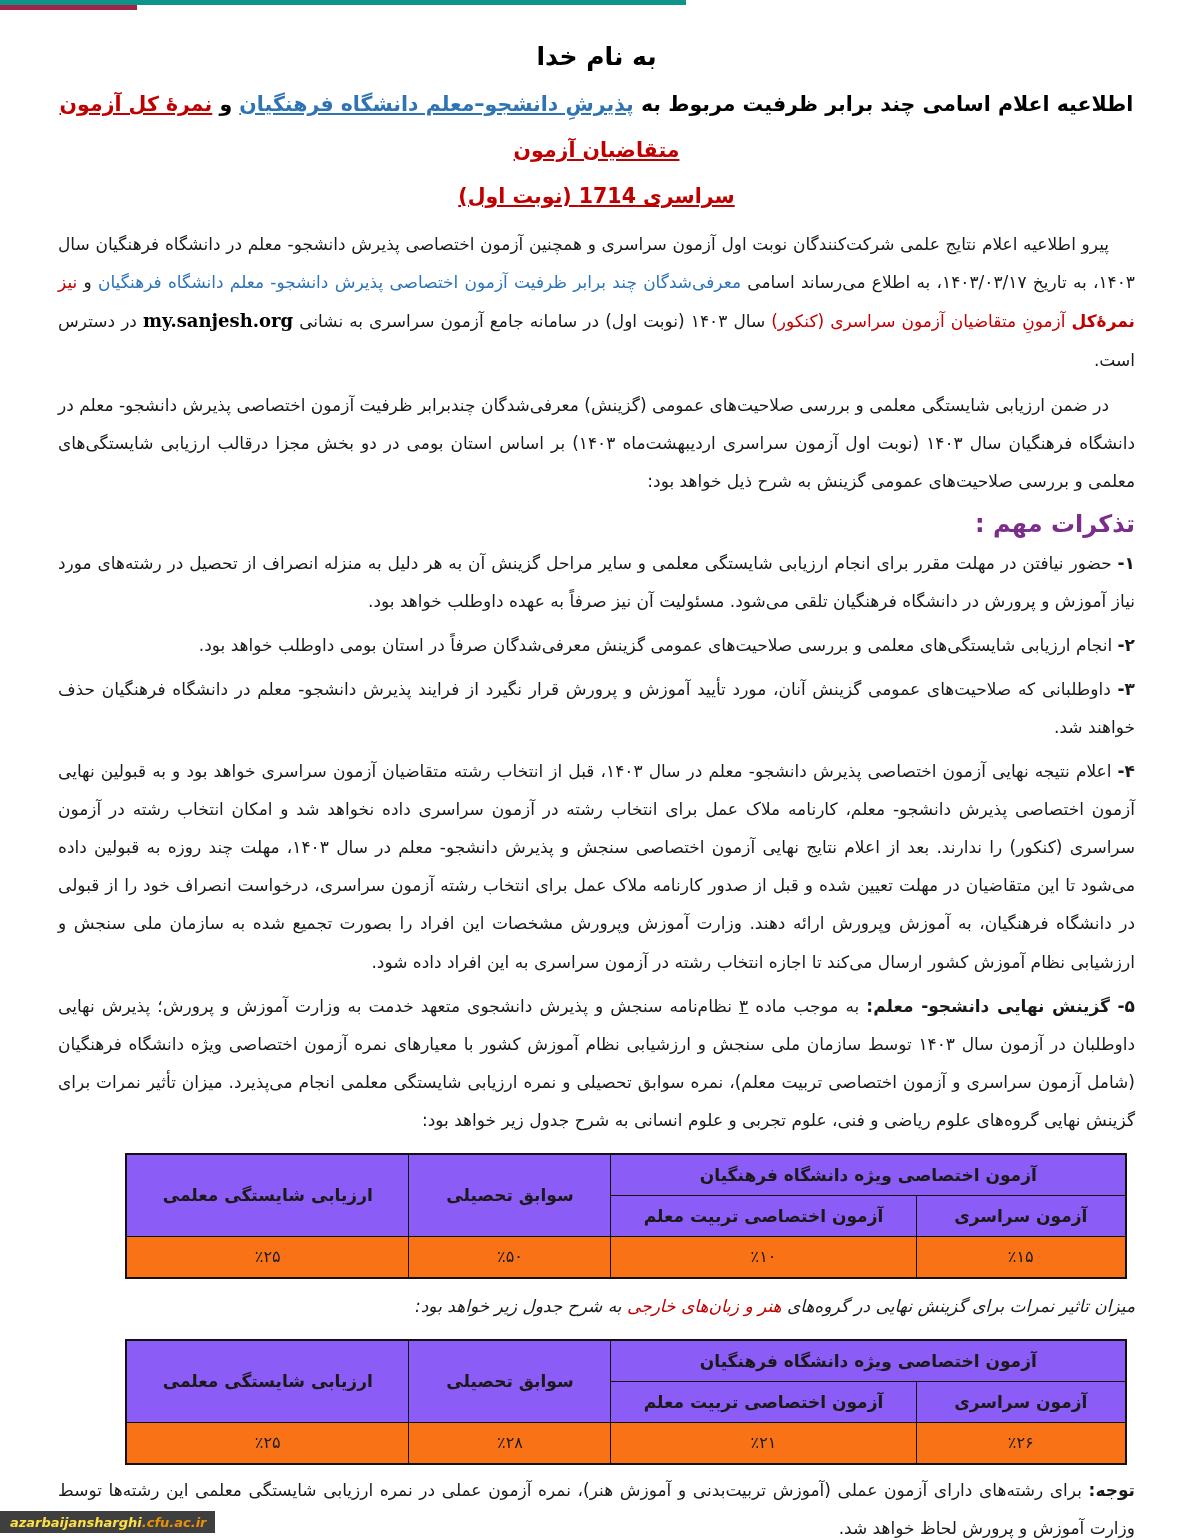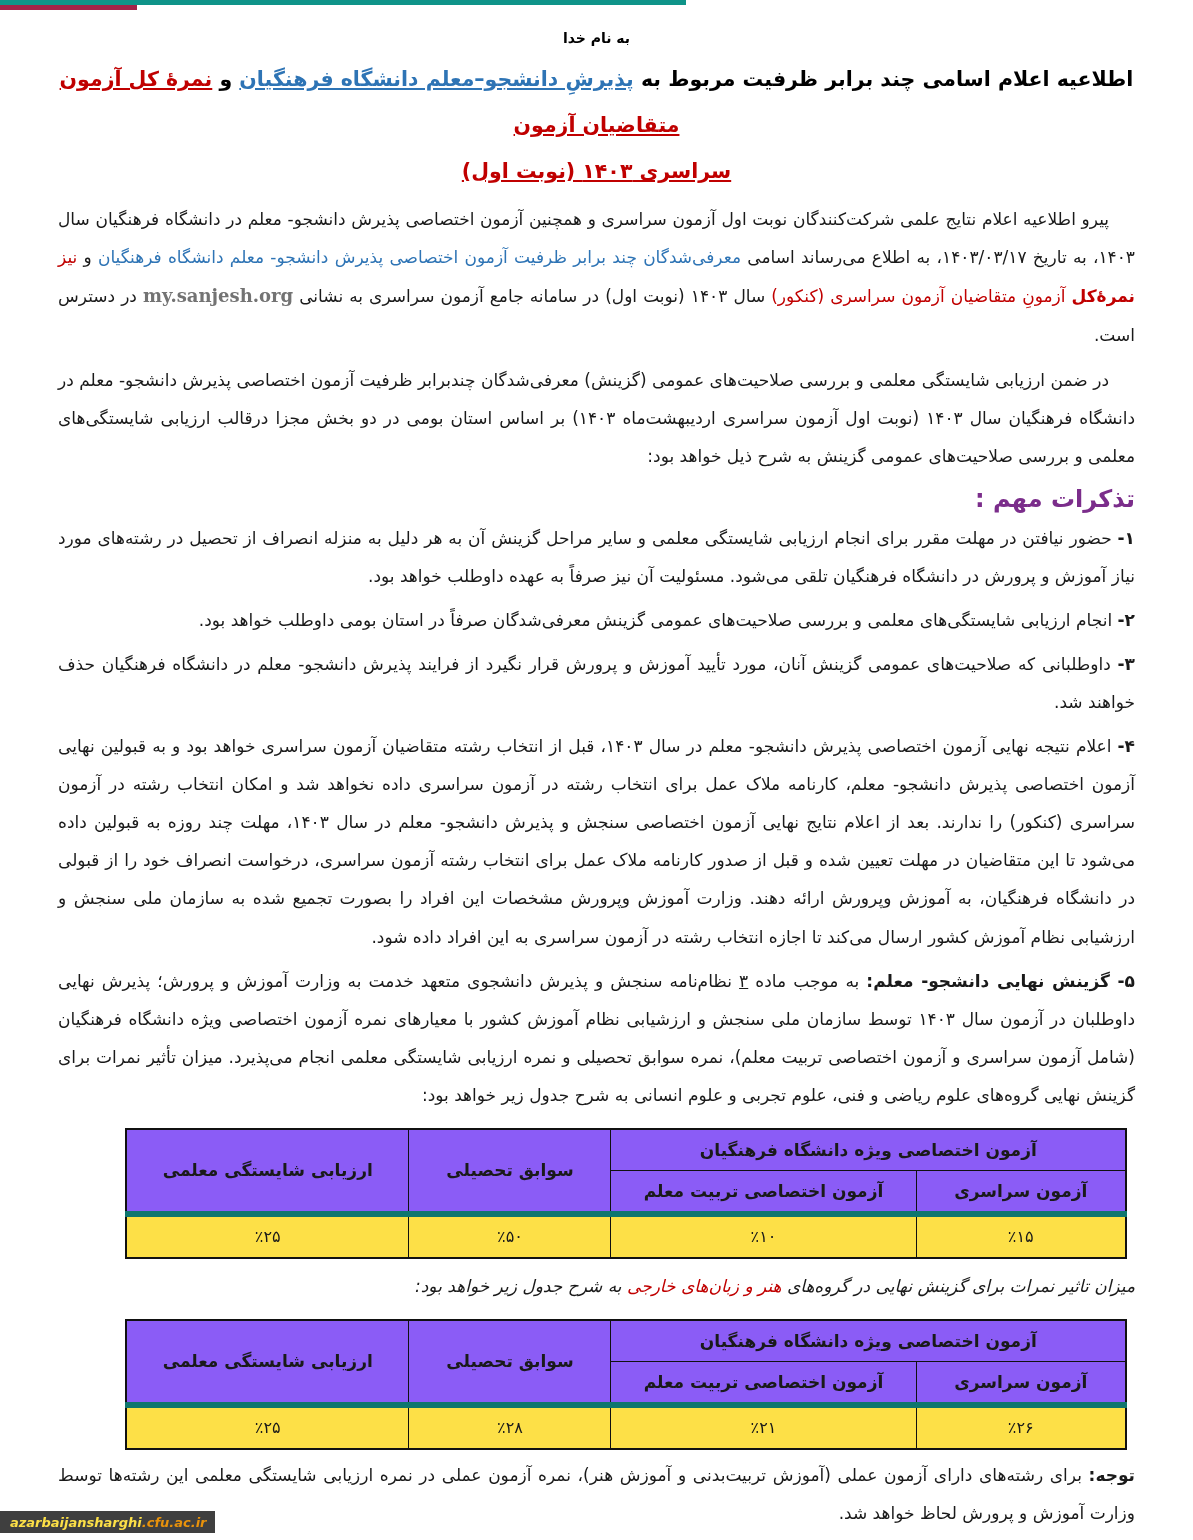--- a/index.html
+++ b/index.html
@@ -10,40 +10,40 @@
     background:#ffffff;
     font-family:"DejaVu Sans",sans-serif;
     color:#1a1a1a;
     overflow:hidden;
     direction:rtl;
   }
   .topbar-teal{position:absolute;top:0;left:0;width:686px;height:5px;background:#0F9489;}
   .topbar-crimson{position:absolute;top:5px;left:0;width:137px;height:5px;background:#A32349;}
   .content{padding:0 58px;}
   .bismillah{
-    margin-top:30px;
+    margin-top:42px;
     text-align:center;
-    font-size:14px;
+    font-size:25px;
     font-weight:bold;
     color:#000;
   }
   .main-title{
     margin-top:10px;
     text-align:center;
     font-size:20.5px;
     font-weight:bold;
     line-height:46px;
     color:#000;
   }
   .blue-u{color:#2E74B5;text-decoration:underline;}
   .red-u{color:#C00000;text-decoration:underline;}
   .blue{color:#2E74B5;}
   .red{color:#C00000;}
   .red-b{color:#C00000;font-weight:bold;}
-  .cyan-link{color:#737373;font-weight:bold;font-family:"DejaVu Serif",serif;font-size:18px;margin-top:28px;}
+  .cyan-link{color:#000000;font-weight:bold;font-family:"DejaVu Serif",serif;font-size:18px;margin-top:28px;}
   .purple-heading{
     color:#7B2D8B;
     font-weight:bold;
     font-size:24px;
     margin:10px 0 2px 0;
     text-align:right;
   }
   p.body-par{
     margin:6px 0;
     font-size:17px;
@@ -68,23 +68,23 @@
     vertical-align:middle;
     padding:0 4px;
   }
   table.w-table th{
     background:#8b5cf6;
     font-weight:bold;
     height:40px;
   }
   table.w-table td{
     height:40px;
-    border-top:6px solid #0f766e;
+    border-top:1px solid #0f766e;
     font-size:16px;
-    background:#fde047;
+    background:#f97316;
   }
   table.w-table{border:2px solid #111;}
   .between-tables{
     margin:10px 0 0 0;
     font-size:17px;
     line-height:2.1;
     text-align:right;
     font-style:italic;
   }
   .footnote{
@@ -114,21 +114,21 @@
 
   <div class="topbar-teal"></div>
   <div class="topbar-crimson"></div>
 
   <div class="content">
 
     <div class="bismillah">به نام خدا</div>
 
     <div class="main-title">
       <span>اطلاعیه اعلام اسامی چند برابر ظرفیت مربوط به </span><span class="blue-u">پذیرشِ دانشجو–معلم دانشگاه فرهنگیان</span><span>  و  </span><span class="red-u">نمرهٔ کل آزمون متقاضیان آزمون</span><br>
-      <span class="red-u">سراسری ۱۴۰۳ (نوبت اول)</span>
+      <span class="red-u">سراسری 1714 (نوبت اول)</span>
     </div>
 
     <p class="body-par indent">
       <span>پیرو اطلاعیه اعلام نتایج علمی شرکت‌کنندگان نوبت اول آزمون سراسری و همچنین آزمون اختصاصی پذیرش دانشجو- معلم در دانشگاه فرهنگیان سال ۱۴۰۳،  به تاریخ ۱۴۰۳/۰۳/۱۷، به اطلاع می‌رساند اسامی </span><span class="blue">معرفی‌شدگان چند برابر ظرفیت آزمون اختصاصی پذیرش دانشجو- معلم دانشگاه فرهنگیان</span><span> و </span><span class="red">نیز </span><span class="red-b">نمرهٔ‌کل</span><span class="red"> آزمونِ متقاضیان آزمون سراسری (کنکور)</span><span> سال ۱۴۰۳ (نوبت اول) در سامانه جامع آزمون سراسری به نشانی </span><span class="cyan-link">my.sanjesh.org</span><span> در دسترس است.</span>
     </p>
 
     <p class="body-par indent">در ضمن ارزیابی شایستگی معلمی و بررسی صلاحیت‌های عمومی (گزینش) معرفی‌شدگان چندبرابر ظرفیت آزمون اختصاصی پذیرش دانشجو- معلم در دانشگاه فرهنگیان سال ۱۴۰۳ (نوبت اول آزمون سراسری اردیبهشت‌ماه ۱۴۰۳) بر اساس استان بومی در دو بخش مجزا  درقالب ارزیابی شایستگی‌های معلمی و بررسی صلاحیت‌های عمومی گزینش به شرح ذیل خواهد بود:</p>
 
     <div class="purple-heading">تذکرات مهم :</div>
 

